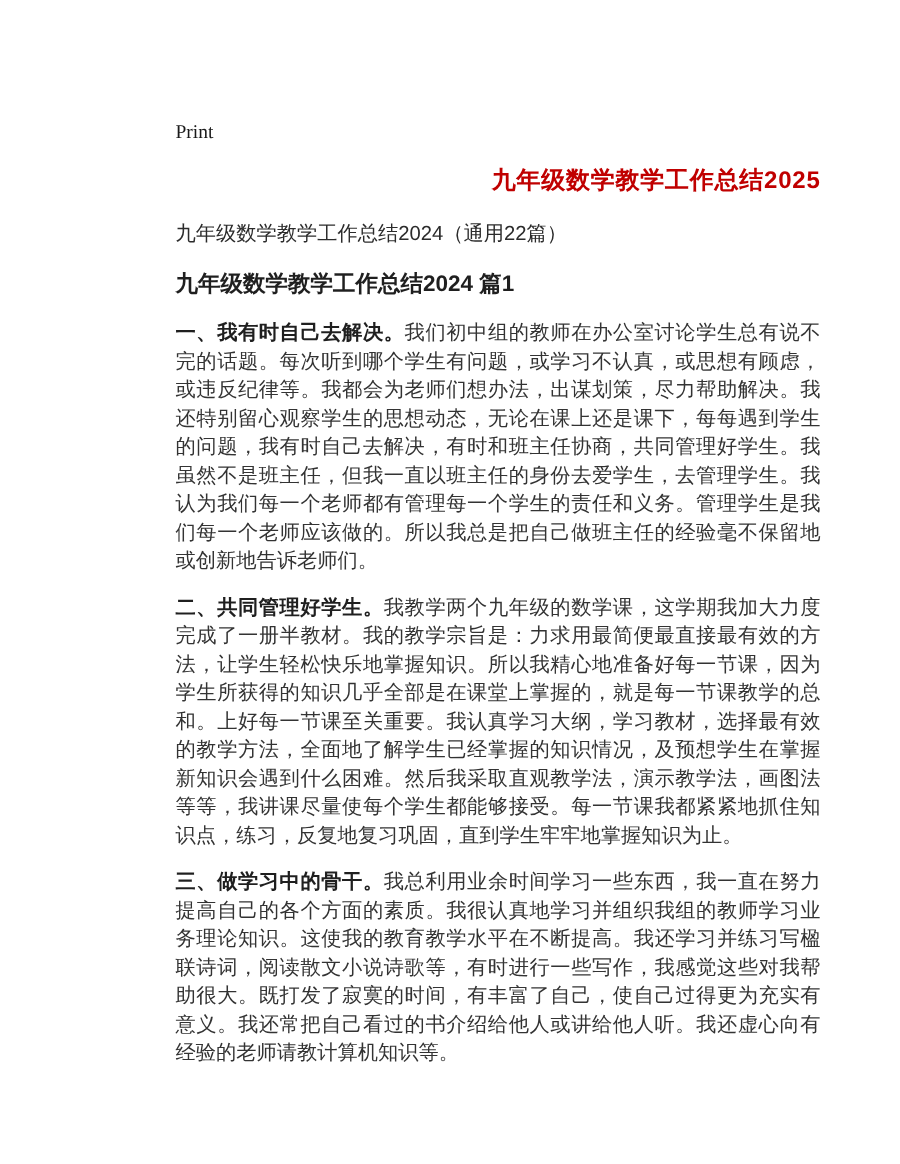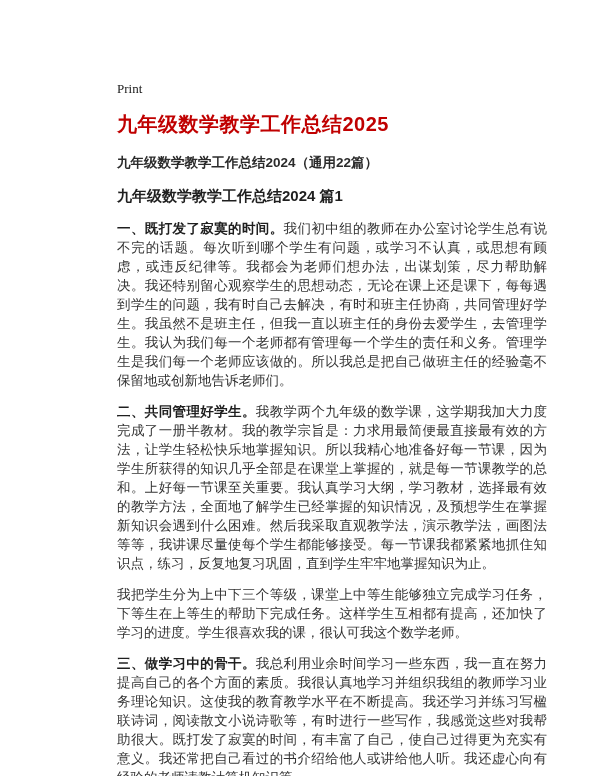--- a/index.html
+++ b/index.html
@@ -23,30 +23,30 @@
   }
   .print-link {
     font-family: "Liberation Serif", serif;
     font-size: 13px;
     color: #1a1a1a;
     margin: 0 0 14px 0;
     display: inline-block;
     cursor: pointer;
   }
   .doc-title {
-    font-size: 20px;
+    font-size: 16px;
     font-weight: bold;
     color: #c00000;
-    text-align: left;
+    text-align: right;
     margin: 0 0 16px 0;
     letter-spacing: 0.5px;
   }
   .doc-subtitle {
     font-size: 13.5px;
-    font-weight: bold;
+    font-weight: normal;
     color: #2b2b2b;
     margin: 0 0 15px 0;
   }
   .section-heading {
     font-size: 15px;
     font-weight: bold;
     color: #1f1f1f;
     margin: 0 0 13px 0;
   }
   .para {
@@ -68,24 +68,23 @@
 
     <span class="print-link">Print</span>
 
     <h1 class="doc-title">九年级数学教学工作总结2025</h1>
 
     <div class="doc-subtitle">九年级数学教学工作总结2024（通用22篇）</div>
 
     <div class="section-heading">九年级数学教学工作总结2024 篇1</div>
 
 
-    <p class="para"><b>一、既打发了寂寞的时间。</b><span>我们初中组的教师在办公室讨论学生总有说不完的话题。每次听到哪个学生有问题，或学习不认真，或思想有顾虑，或违反纪律等。我都会为老师们想办法，出谋划策，尽力帮助解决。我还特别留心观察学生的思想动态，无论在课上还是课下，每每遇到学生的问题，我有时自己去解决，有时和班主任协商，共同管理好学生。我虽然不是班主任，但我一直以班主任的身份去爱学生，去管理学生。我认为我们每一个老师都有管理每一个学生的责任和义务。管理学生是我们每一个老师应该做的。所以我总是把自己做班主任的经验毫不保留地或创新地告诉老师们。</span></p>
+    <p class="para"><b>一、我有时自己去解决。</b><span>我们初中组的教师在办公室讨论学生总有说不完的话题。每次听到哪个学生有问题，或学习不认真，或思想有顾虑，或违反纪律等。我都会为老师们想办法，出谋划策，尽力帮助解决。我还特别留心观察学生的思想动态，无论在课上还是课下，每每遇到学生的问题，我有时自己去解决，有时和班主任协商，共同管理好学生。我虽然不是班主任，但我一直以班主任的身份去爱学生，去管理学生。我认为我们每一个老师都有管理每一个学生的责任和义务。管理学生是我们每一个老师应该做的。所以我总是把自己做班主任的经验毫不保留地或创新地告诉老师们。</span></p>
 
     <p class="para"><b>二、共同管理好学生。</b><span>我教学两个九年级的数学课，这学期我加大力度完成了一册半教材。我的教学宗旨是：力求用最简便最直接最有效的方法，让学生轻松快乐地掌握知识。所以我精心地准备好每一节课，因为学生所获得的知识几乎全部是在课堂上掌握的，就是每一节课教学的总和。上好每一节课至关重要。我认真学习大纲，学习教材，选择最有效的教学方法，全面地了解学生已经掌握的知识情况，及预想学生在掌握新知识会遇到什么困难。然后我采取直观教学法，演示教学法，画图法等等，我讲课尽量使每个学生都能够接受。每一节课我都紧紧地抓住知识点，练习，反复地复习巩固，直到学生牢牢地掌握知识为止。</span></p>
 
-    <p class="para"><b></b><span>我把学生分为上中下三个等级，课堂上中等生能够独立完成学习任务，下等生在上等生的帮助下完成任务。这样学生互相都有提高，还加快了学习的进度。学生很喜欢我的课，很认可我这个数学老师。</span></p>
 
     <p class="para"><b>三、做学习中的骨干。</b><span>我总利用业余时间学习一些东西，我一直在努力提高自己的各个方面的素质。我很认真地学习并组织我组的教师学习业务理论知识。这使我的教育教学水平在不断提高。我还学习并练习写楹联诗词，阅读散文小说诗歌等，有时进行一些写作，我感觉这些对我帮助很大。既打发了寂寞的时间，有丰富了自己，使自己过得更为充实有意义。我还常把自己看过的书介绍给他人或讲给他人听。我还虚心向有经验的老师请教计算机知识等。</span></p>
 
     
 
   </div>
 </div>
 
 </body></html>

